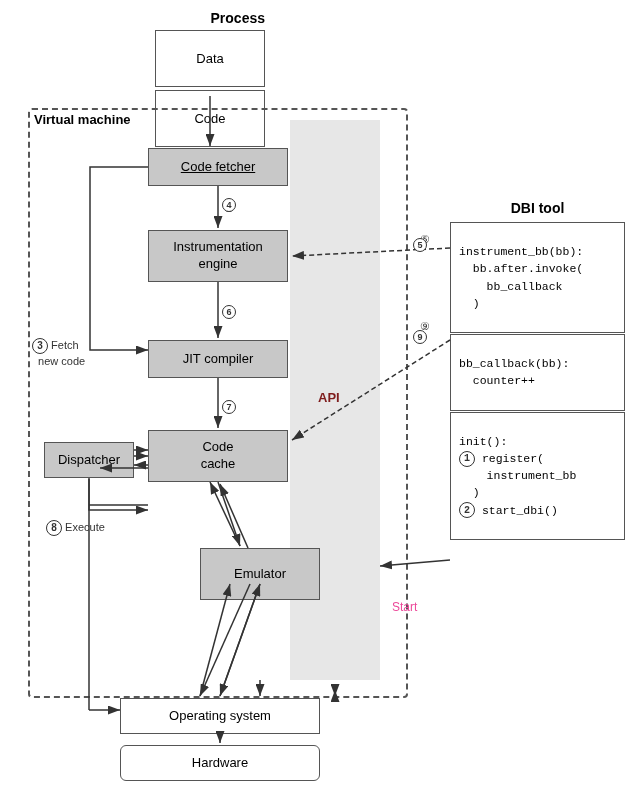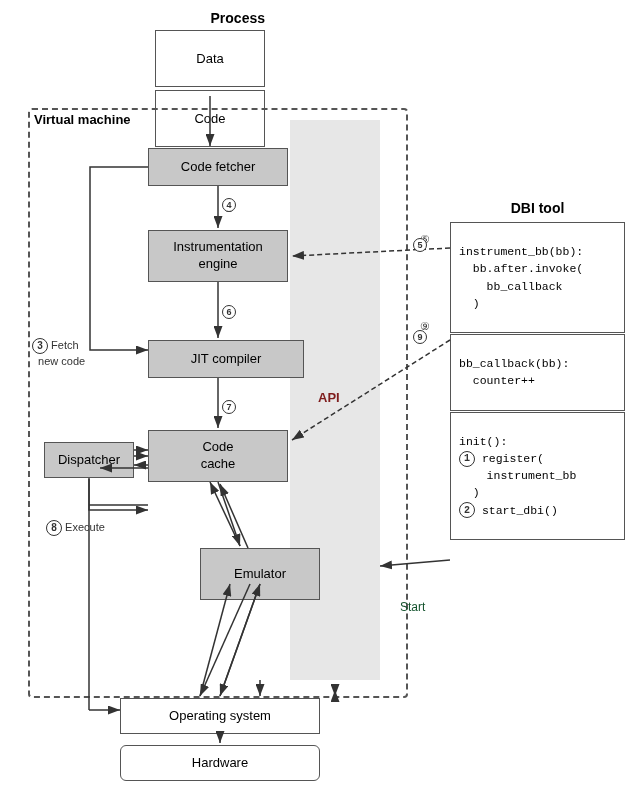--- a/index.html
+++ b/index.html
@@ -99,35 +99,36 @@
     .box-white {
       background: #fff;
     }
 
     
     .box-code-fetcher {
       top: 148px;
       left: 148px;
       width: 140px;
       height: 38px;
+      text-decoration: underline;
     }
 
     
     .box-instr-engine {
       top: 230px;
       left: 148px;
       width: 140px;
       height: 52px;
     }
 
     
     .box-jit {
       top: 340px;
       left: 148px;
-      width: 156px;
+      width: 140px;
       height: 38px;
     }
 
     
     .box-code-cache {
       top: 430px;
       left: 148px;
       width: 140px;
       height: 52px;
     }
@@ -220,23 +221,23 @@
     .annotation {
       position: absolute;
       font-size: 11px;
       color: #333;
       line-height: 1.4;
     }
 
     .start-label {
       position: absolute;
       top: 600px;
-      left: 400px;
+      left: 392px;
       font-size: 12px;
-      color: #14532d;
+      color: #ec4899;
     }
   </style>
 </head>
 <body>
 
 <div class="diagram-container">
 
   <div class="process-group">
     <div class="process-label">Process</div>
     <div class="process-box">Data</div>

